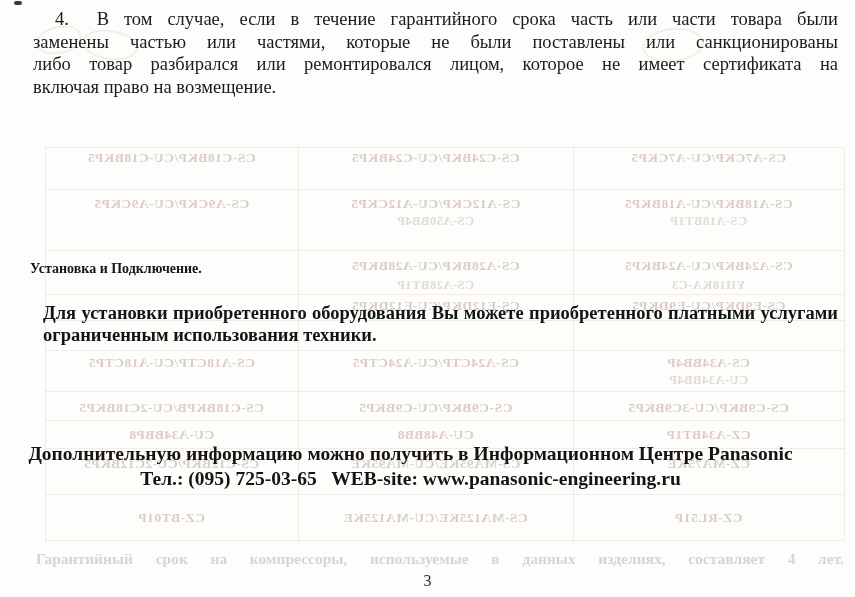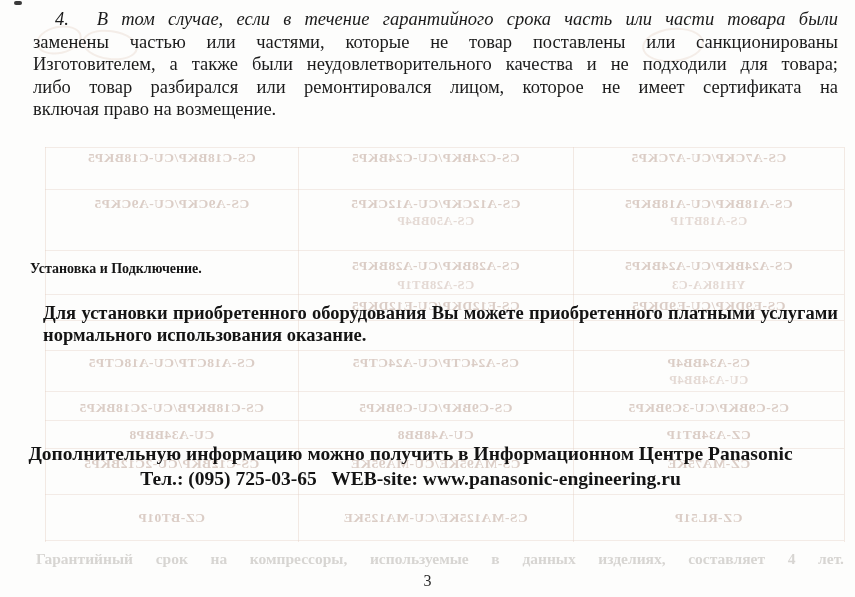--- a/index.html
+++ b/index.html
@@ -25,21 +25,21 @@
     position:absolute;left:36px;width:808px;top:550px;
     font-size:15.5px;font-weight:bold;color:#d7d5d2;
     text-align:justify;text-align-last:justify;white-space:nowrap;
   }
   .speck{position:absolute;background:#3a3a3a;border-radius:2px;}
   
   #content{position:absolute;inset:0;z-index:1;}
   .para{position:absolute;color:#1b1b1b;}
   .bodyline{text-align:justify;text-align-last:justify;}
   .lastline{text-align-last:left;}
-  .indent{padding-left:22px;font-style:italic;}
+  .indent{padding-left:22px;}
   #p4{left:33px;width:805px;top:8px;font-size:18.5px;line-height:22.6px;}
   #p5{left:33px;width:805px;top:166px;font-size:18.5px;line-height:22.6px;}
   #section-heading{left:30px;top:261px;font-size:14px;font-weight:bold;color:#151515;}
   #install{left:43px;width:795px;top:302px;font-size:18.5px;line-height:22.4px;font-weight:bold;color:#141414;}
   #info{left:0;width:821px;top:442px;text-align:center;font-weight:bold;font-size:19.5px;line-height:24.5px;color:#141414;}
   #pagenum{left:0;width:855px;top:572px;text-align:center;font-size:16px;color:#2a2a2a;}
 </style>
 </head>
 <body>
 
@@ -126,32 +126,31 @@
     <div class="bleed-cell bc3">CZ-RL51P</div>
   </div>
 
   <div id="footnote-faint">Гарантийный срок на компрессоры, используемые в данных изделиях, составляет 4 лет.</div>
 </div>
 
 <div id="content">
 
   <div id="p4" class="para">
     <div class="bodyline indent">4.   В том случае, если в течение гарантийного срока часть или части товара были</div>
-    <div class="bodyline">заменены частью или частями, которые не товар поставлены или санкционированы</div>
-    <div class="bodyline">Изготовителем, а также были неудовлетворительного качества и не подходили для товара;</div>
+    <div class="bodyline">заменены частью или частями, которые не были поставлены или санкционированы</div>
     <div class="bodyline">либо товар разбирался или ремонтировался лицом, которое не имеет сертификата на</div>
     <div class="bodyline lastline">включая право на возмещение.</div>
   </div>
 
 
   <div id="section-heading" class="para">Установка и Подключение.</div>
 
   <div id="install" class="para">
     <div class="bodyline">Для установки приобретенного оборудования Вы можете приобретенного платными услугами</div>
-    <div class="bodyline lastline">нормального использования оказание.</div>
+    <div class="bodyline lastline">ограниченным использования техники.</div>
   </div>
 
   <div id="info" class="para">
     <div>Дополнительную информацию можно получить в Информационном Центре Panasonic</div>
     <div>Тел.: (095) 725-03-65  WEB-site: www.panasonic-engineering.ru</div>
   </div>
 
   <div id="pagenum" class="para">3</div>
 </div>
 

